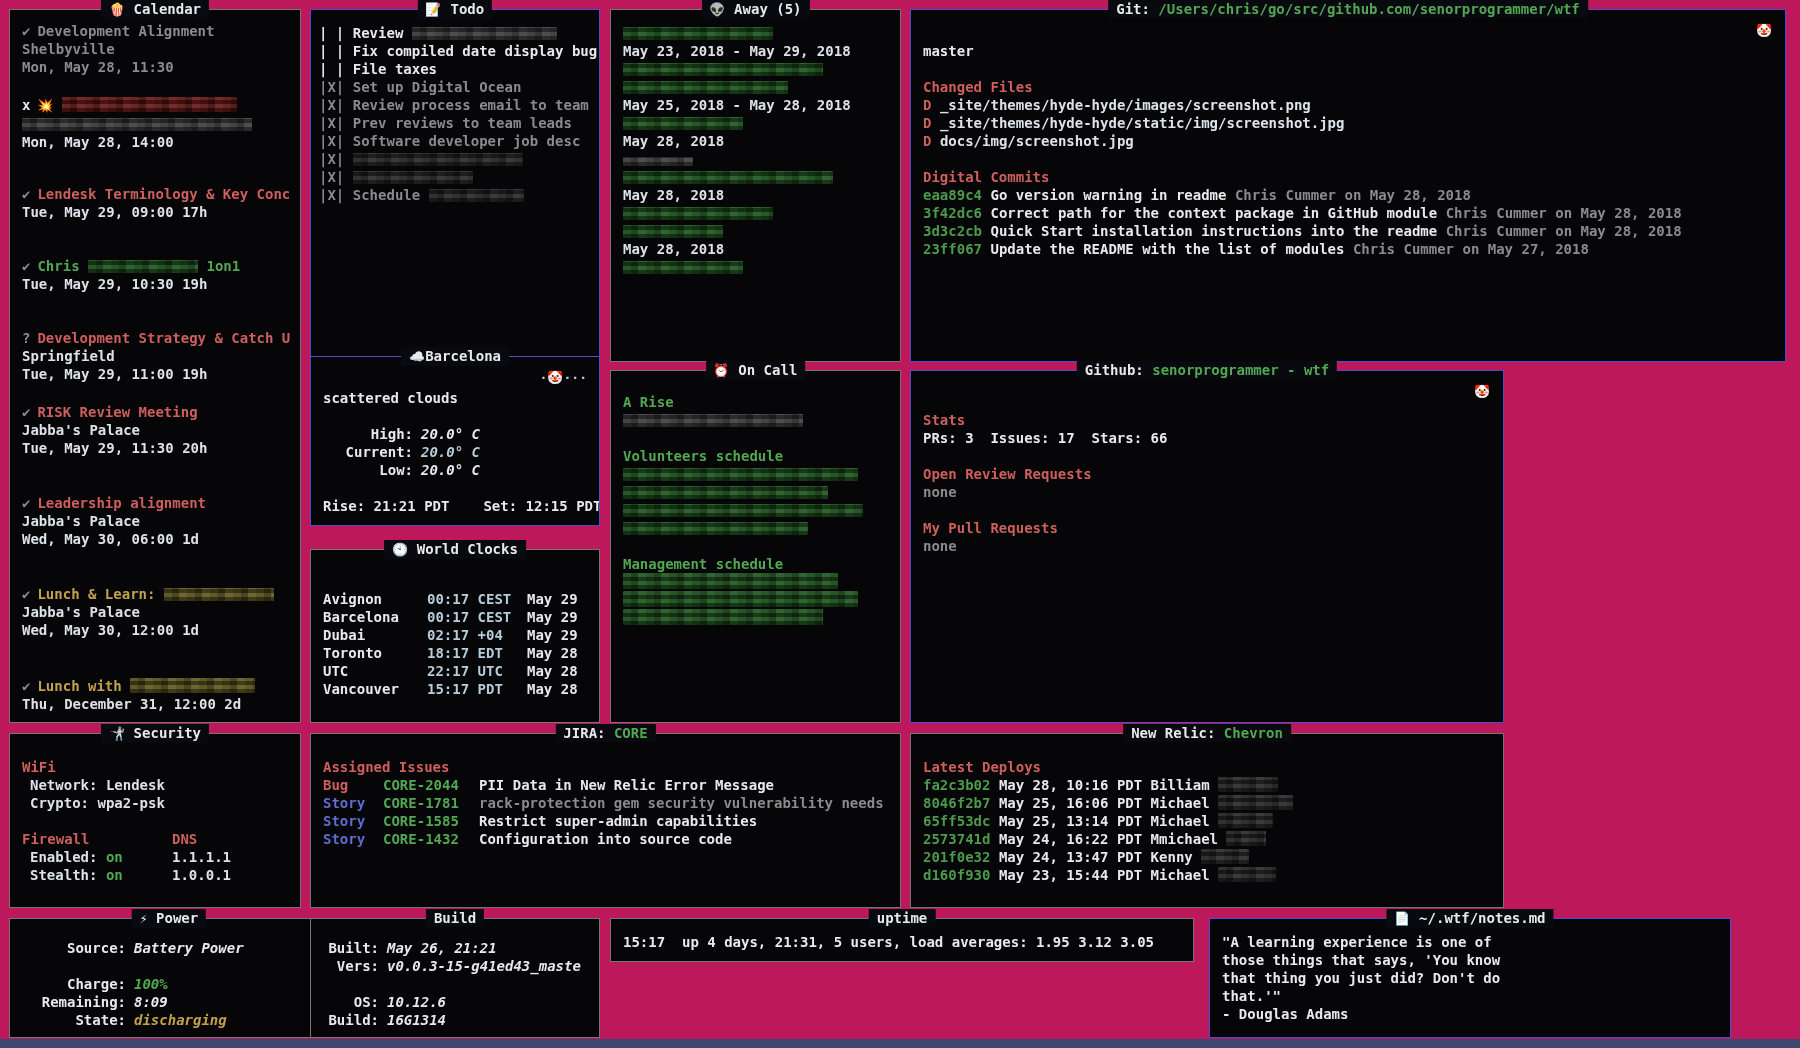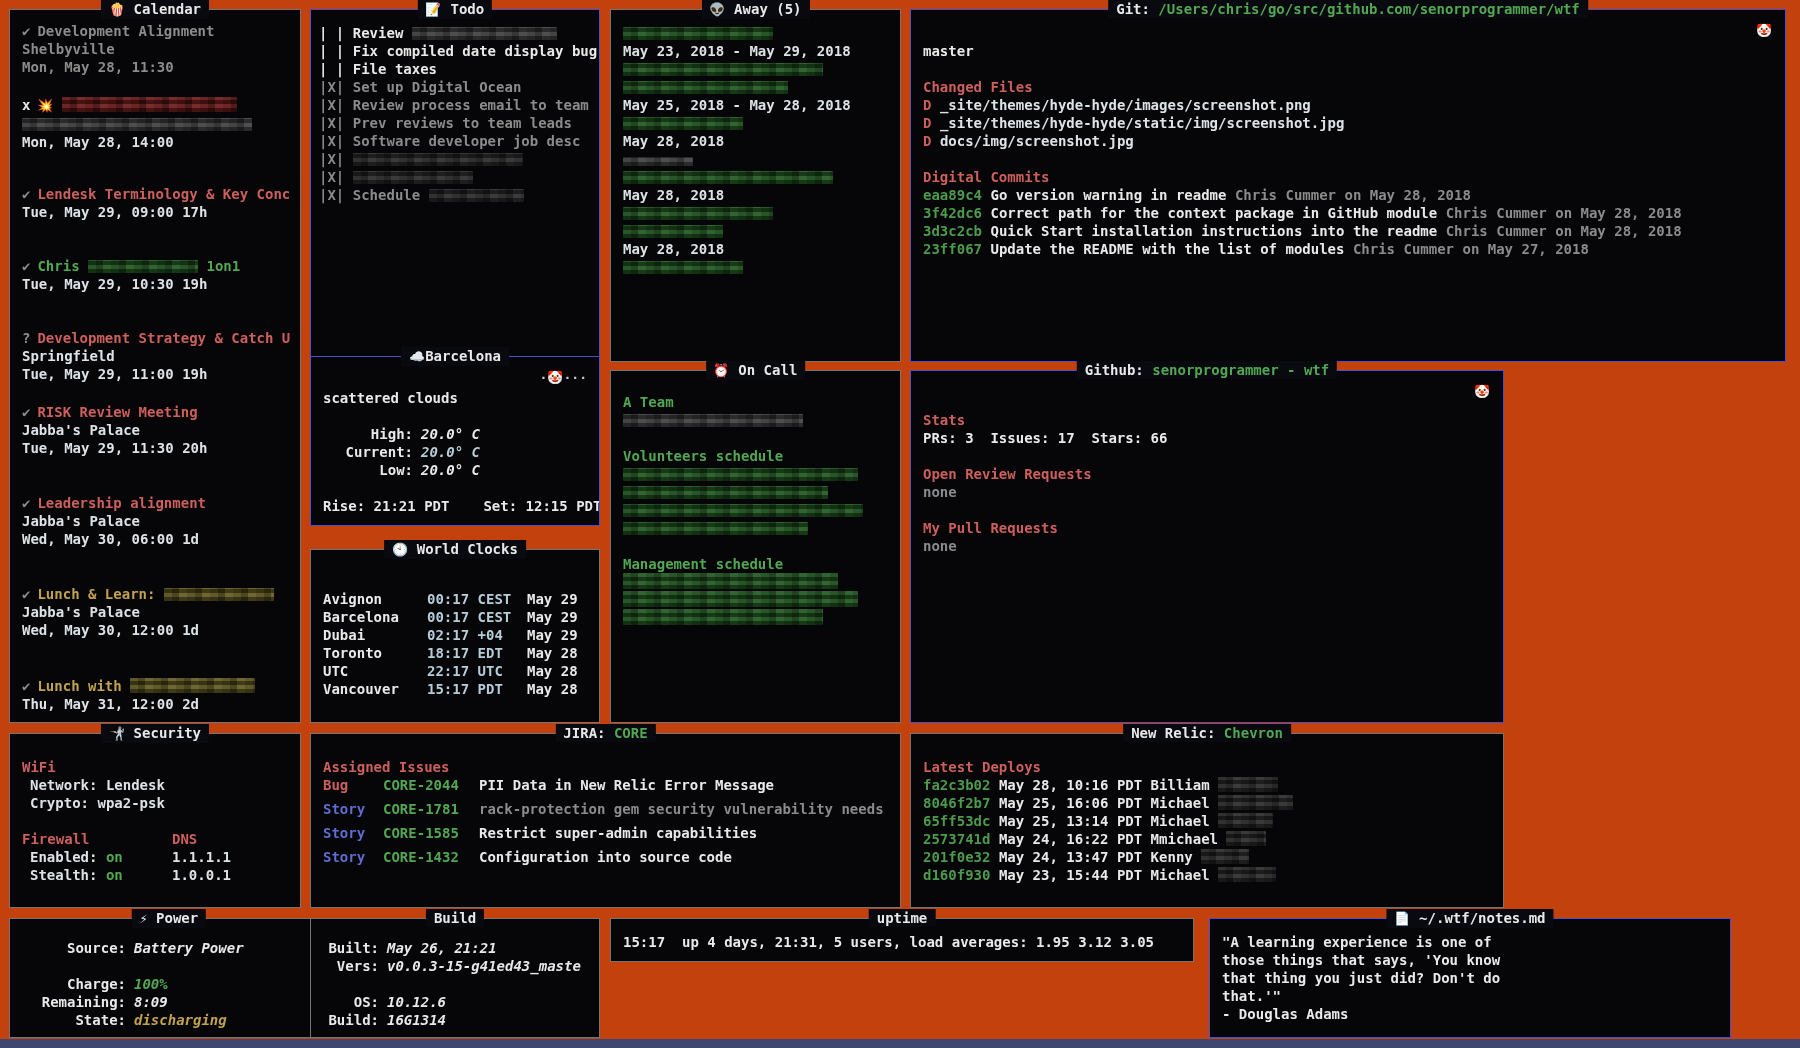--- a/index.html
+++ b/index.html
@@ -1,18 +1,18 @@
 <!DOCTYPE html>
 <html><head>
 <meta charset="utf-8">
 <style>
   html,body { margin:0; padding:0; background:#14141f; }
   #screen {
     position:relative; width:1800px; height:1048px; overflow:hidden;
-    background:#c2410c;
+    background:#be185d;
     font-family:"DejaVu Sans Mono","Liberation Mono",monospace;
     font-weight:700; font-size:14px; line-height:18px; color:#e9e9e9;
   }
   .panel { position:absolute; background:#060609; border:1px solid #757575; box-sizing:border-box; }
   .panel.focus { border-color:#4d4dcf; }
   .ptitle {
     position:absolute; top:-10px; left:50%; transform:translateX(-50%);
     background:#090910; padding:0 8px; white-space:pre; z-index:2; color:#e9e9e9;
   }
   .pbody { position:relative; height:100%; box-sizing:border-box; padding:12px 10px 0 12px; overflow:hidden; }
@@ -21,21 +21,21 @@
   .emoji { font-size:13px; }
   .corner { position:absolute; top:12px; right:12px; font-size:12px; color:#c9c9c9; z-index:2; white-space:pre; }
 
   .red    { color:#cd5f5c; }
   .green  { color:#52a852; }
   .dgreen { color:#4c9a4c; }
   .dim    { color:#8b8b8b; }
   .fg     { color:#dde2e7; }
   .white  { color:#e9e9e9; }
   .yellow { color:#c2a24e; }
-  .blue   { color:#5f6cd0;margin-top:6px; }
+  .blue   { color:#5f6cd0; }
   .cyan   { color:#b6ccd8; }
 
   .rd {
     display:inline-block; height:13px; vertical-align:-2px; border-radius:1px;
     --c1:#333; --c2:#222; --c3:#3d3d3d;
     background-image:
       repeating-linear-gradient(0deg, rgba(0,0,0,.38) 0 4px, rgba(255,255,255,.05) 4px 8px),
       repeating-linear-gradient(90deg, var(--c1) 0 8px, var(--c2) 8px 15px, var(--c3) 15px 23px);
   }
   .rd.red2   { --c1:#621919; --c2:#471010; --c3:#702020; }
@@ -101,21 +101,21 @@
         <div class="row fg">Jabba's Palace</div>
         <div class="row fg">Wed, May 30, 06:00 1d</div>
       </div>
       <div class="ev" style="margin-top:37px">
         <div class="row"><span class="mk dim">✔</span><span class="yellow">Lunch &amp; Learn:</span> <span class="rd yel" style="width:110px"></span></div>
         <div class="row fg">Jabba's Palace</div>
         <div class="row fg">Wed, May 30, 12:00 1d</div>
       </div>
       <div class="ev" style="margin-top:38px">
         <div class="row"><span class="mk dim">✔</span><span class="yellow">Lunch with</span> <span class="rd yel h15" style="width:125px"></span></div>
-        <div class="row fg">Thu, May 31, 12:00 2d</div>
+        <div class="row fg">Thu, December 31, 12:00 2d</div>
       </div>
 
     </div>
   </div>
 
   <div class="panel focus" style="left:310px;top:9px;width:290px;height:353px">
     <div class="ptitle"><span class="emoji">📝</span> <span>Todo</span></div>
     <div class="pbody" style="padding-top:14px;padding-left:8px">
       <div class="row"><span class="white">| |</span> <span class="white">Review</span> <span class="rd grey" style="width:145px"></span></div>
       <div class="row"><span class="white">| |</span> <span class="white">Fix compiled date display bug</span></div>
@@ -202,21 +202,21 @@
       <div class="row"><span class="city white">Dubai</span><span class="ctime cyan">02:17 +04</span><span class="white">May 29</span></div>
       <div class="row"><span class="city white">Toronto</span><span class="ctime cyan">18:17 EDT</span><span class="white">May 28</span></div>
       <div class="row"><span class="city white">UTC</span><span class="ctime cyan">22:17 UTC</span><span class="white">May 28</span></div>
       <div class="row"><span class="city white">Vancouver</span><span class="ctime cyan">15:17 PDT</span><span class="white">May 28</span></div>
     </div>
   </div>
 
   <div class="panel" style="left:610px;top:370px;width:291px;height:353px">
     <div class="ptitle"><span class="emoji">⏰</span> <span>On Call</span></div>
     <div class="pbody" style="padding-top:22px">
-      <div class="row green">A Team</div>
+      <div class="row green">A Rise</div>
       <div class="row"><span class="rd grey" style="width:180px"></span></div>
       <div class="blank"></div>
       <div class="row green">Volunteers schedule</div>
       <div class="row"><span class="rd green2" style="width:235px"></span></div>
       <div class="row"><span class="rd green2" style="width:205px"></span></div>
       <div class="row"><span class="rd green2" style="width:240px"></span></div>
       <div class="row"><span class="rd green2" style="width:185px"></span></div>
       <div class="blank"></div>
       <div class="row green">Management schedule</div>
       <div class="row"><span class="rd green2 tall" style="width:215px"></span></div>

